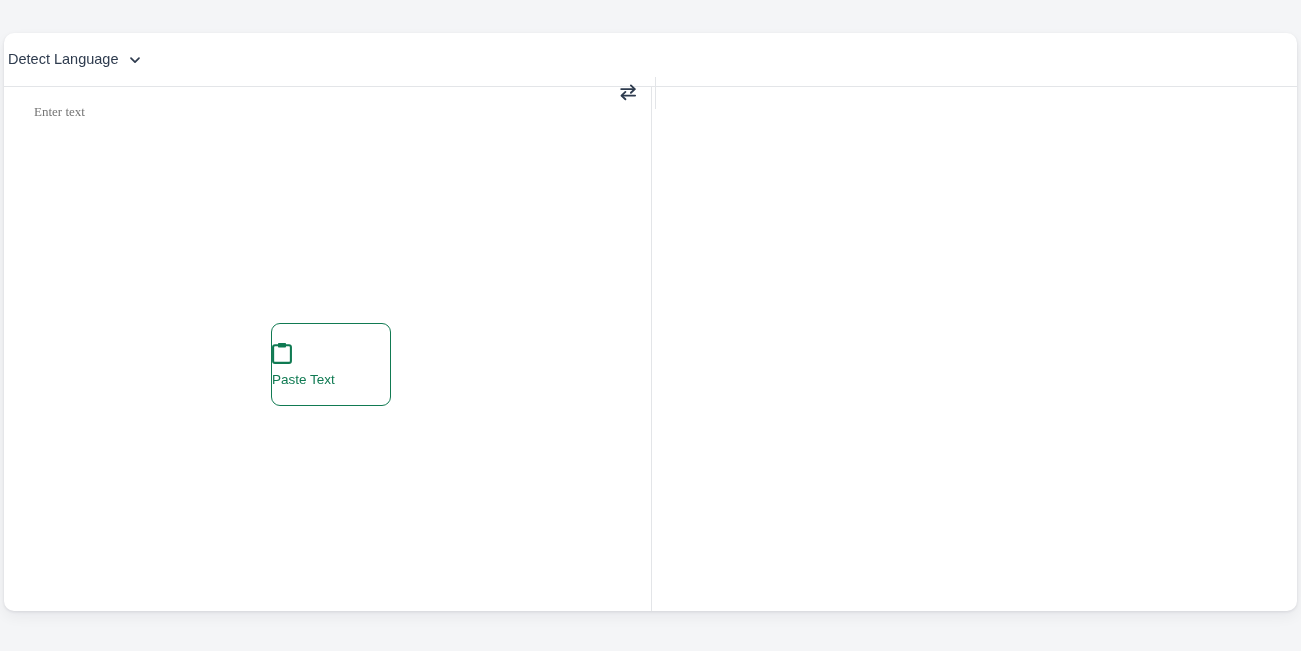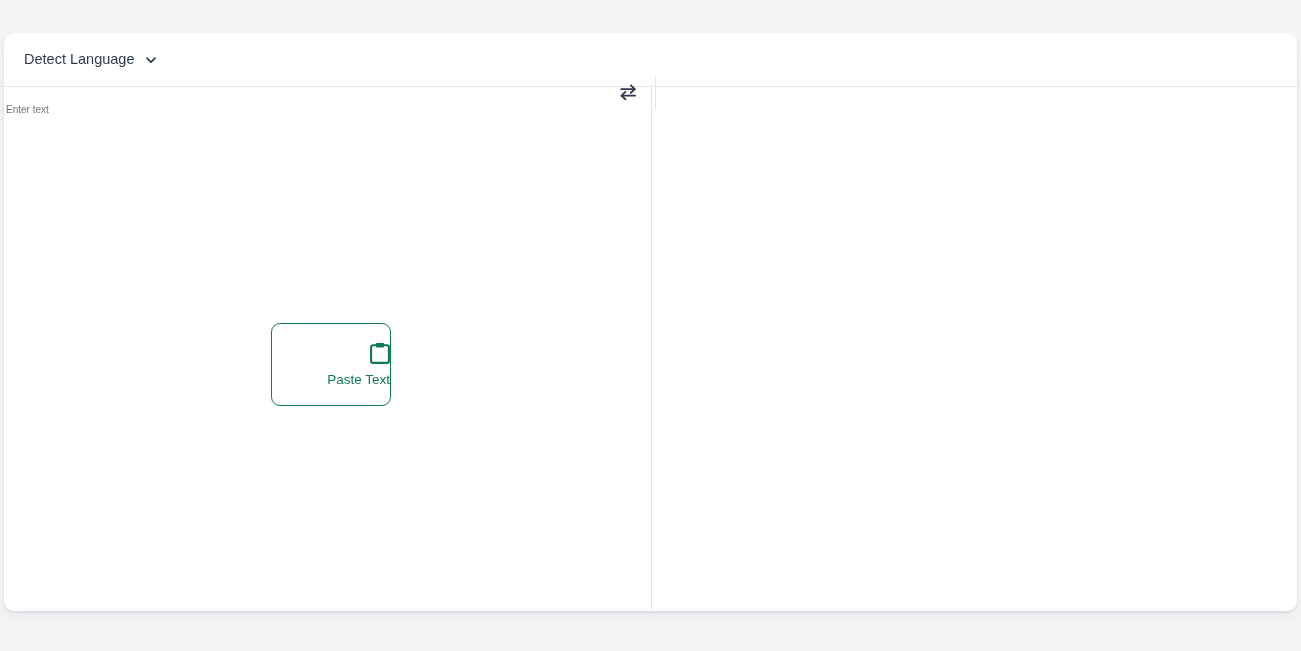--- a/index.html
+++ b/index.html
@@ -48,21 +48,21 @@
     display: flex;
     align-items: center;
   }
 
   .lang-side {
     height: 100%;
     display: flex;
     align-items: center;
   }
 
-  .lang-side.source { width: 648px; padding-left: 16px; }
+  .lang-side.source { width: 648px; }
   .lang-side.target { flex: 1; padding-left: 16px; }
 
   .lang-select {
     display: inline-flex;
     align-items: center;
     gap: 10px;
     height: 34px;
     padding: 0 4px;
     border: none;
     background: transparent;
@@ -138,23 +138,23 @@
 
   .source-textarea {
     position: absolute;
     inset: 0;
     width: 100%;
     height: 100%;
     border: none;
     outline: none;
     resize: none;
     background: transparent;
-    padding: 16px 2px;
-    font-family: Liberation Sans, sans-serif;
-    font-size: 10px;
+    padding: 16px 30px;
+    font-family: Liberation Serif, serif;
+    font-size: 13px;
     color: #1f2733;
     line-height: 1.35;
   }
 
   .target-output {
     position: absolute;
     inset: 0;
     padding: 16px 14px;
     font-size: 15px;
     color: #1f2733;
@@ -168,21 +168,21 @@
     position: absolute;
     left: 267px;
     top: 236px;
     width: 120px;
     height: 83px;
     background: #ffffff;
     border: 1px solid #117a52;
     border-radius: 9px;
     display: flex;
     flex-direction: column;
-    align-items: flex-end;
+    align-items: flex-start;
     justify-content: center;
     gap: 9px;
     cursor: pointer;
     padding: 0;
   }
 
   .clipboard-icon {
     width: 20px;
     height: 22px;
     display: block;

